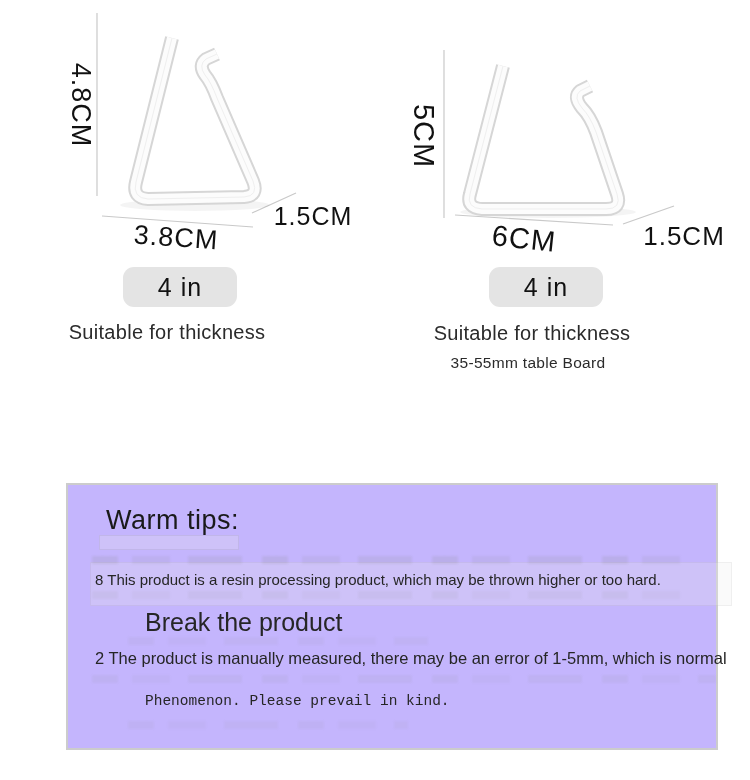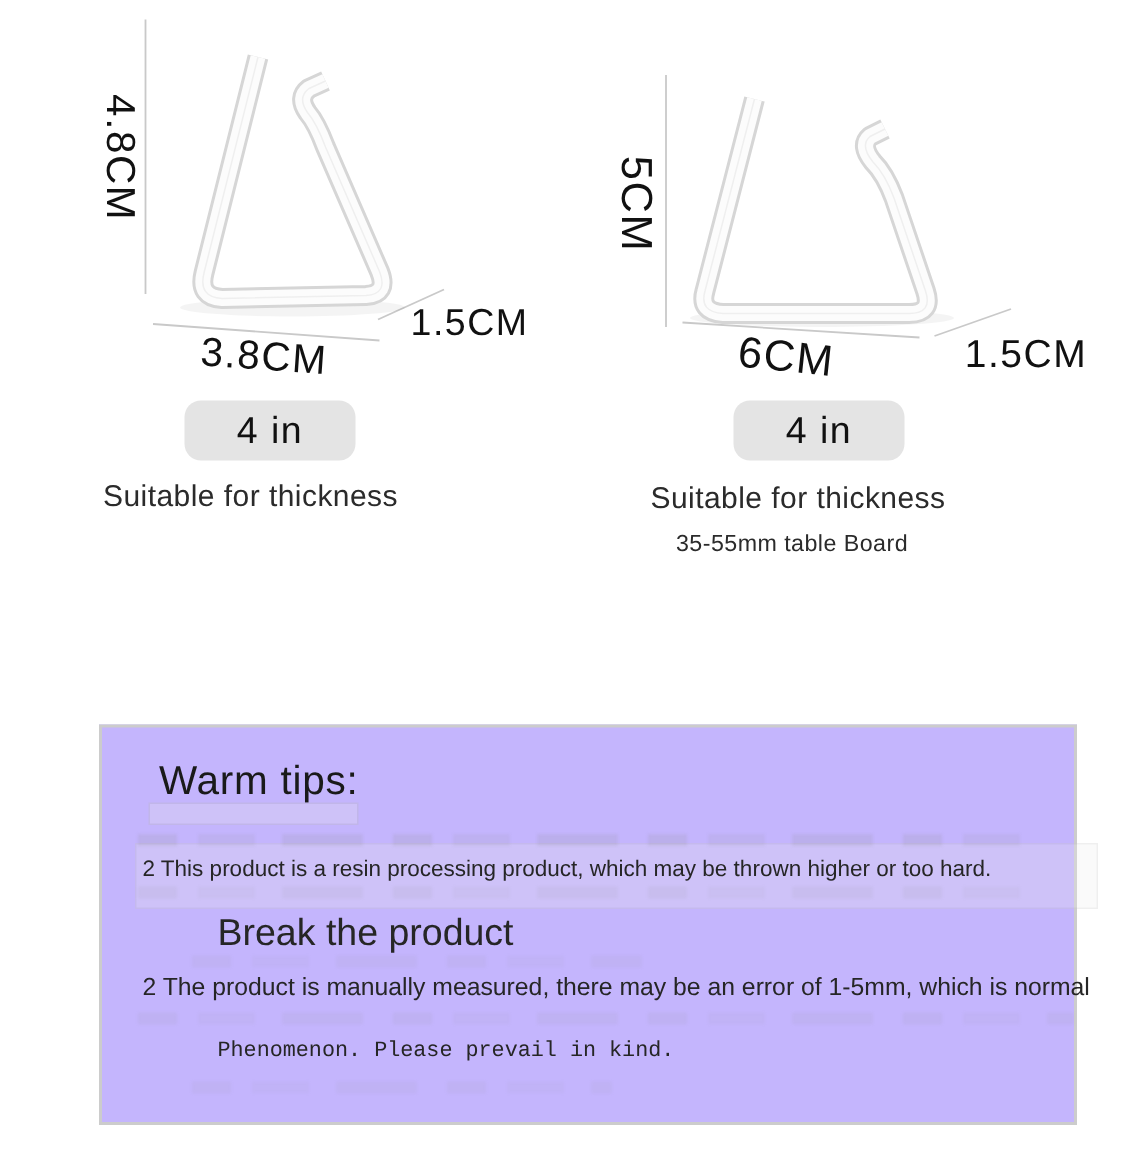--- a/index.html
+++ b/index.html
@@ -121,19 +121,19 @@
     <div class="tips-title">Warm tips:</div>
 
     <div class="ghost ghost-box g-title"></div>
     <div class="ghost ghost-box g-patch1"></div>
     <div class="ghost ghost-strip g1"></div>
     <div class="ghost ghost-strip g2"></div>
     <div class="ghost ghost-strip g3"></div>
     <div class="ghost ghost-strip g4"></div>
     <div class="ghost ghost-strip g5"></div>
 
-    <div class="tips-line tips-line1">2 This product is a resin processing product, which may be thrown higher or too hard.</div>
+    <div class="tips-line tips-line1">8 This product is a resin processing product, which may be thrown higher or too hard.</div>
     <div class="tips-line tips-line2">Break the product</div>
     <div class="tips-line tips-line3">2 The product is manually measured, there may be an error of 1-5mm, which is normal</div>
     <div class="tips-line tips-line4">Phenomenon. Please prevail in kind.</div>
   </div>
 
 </div>
 
 </body></html>

